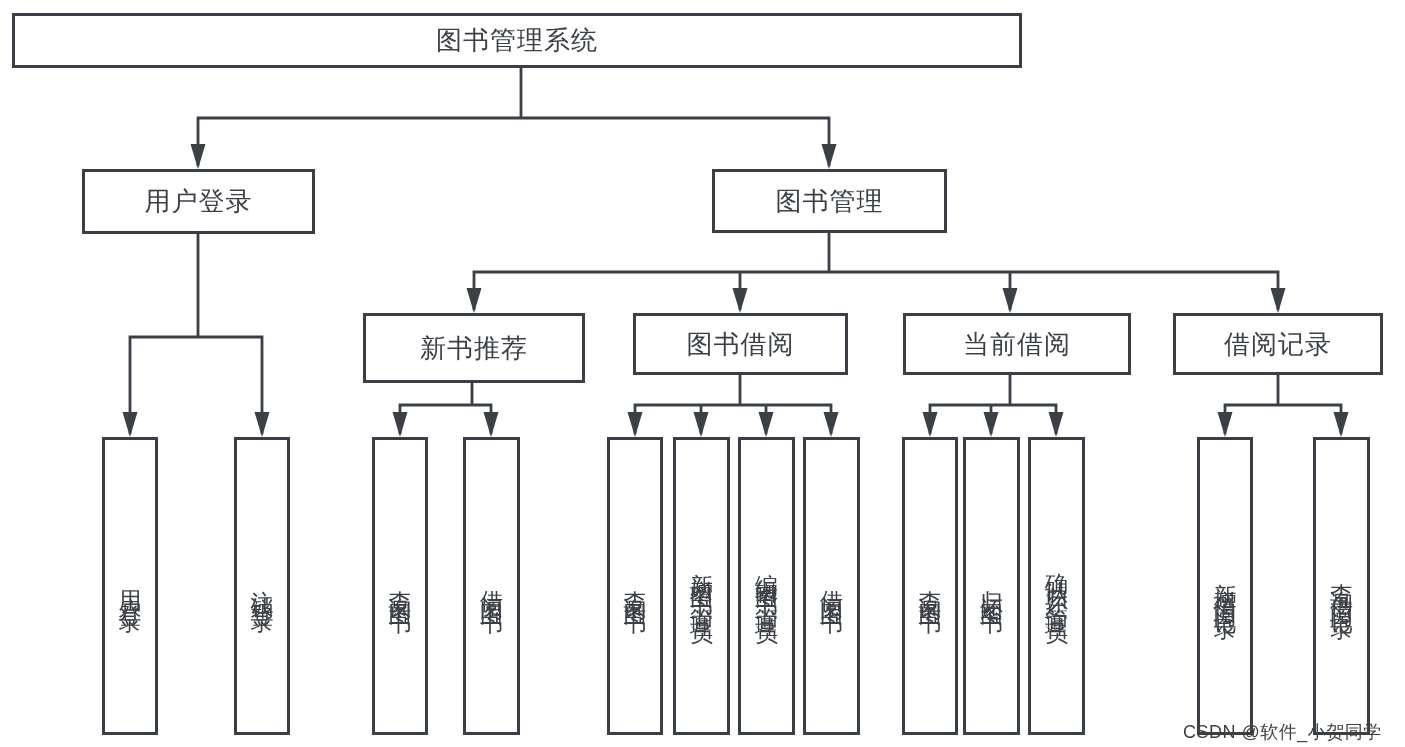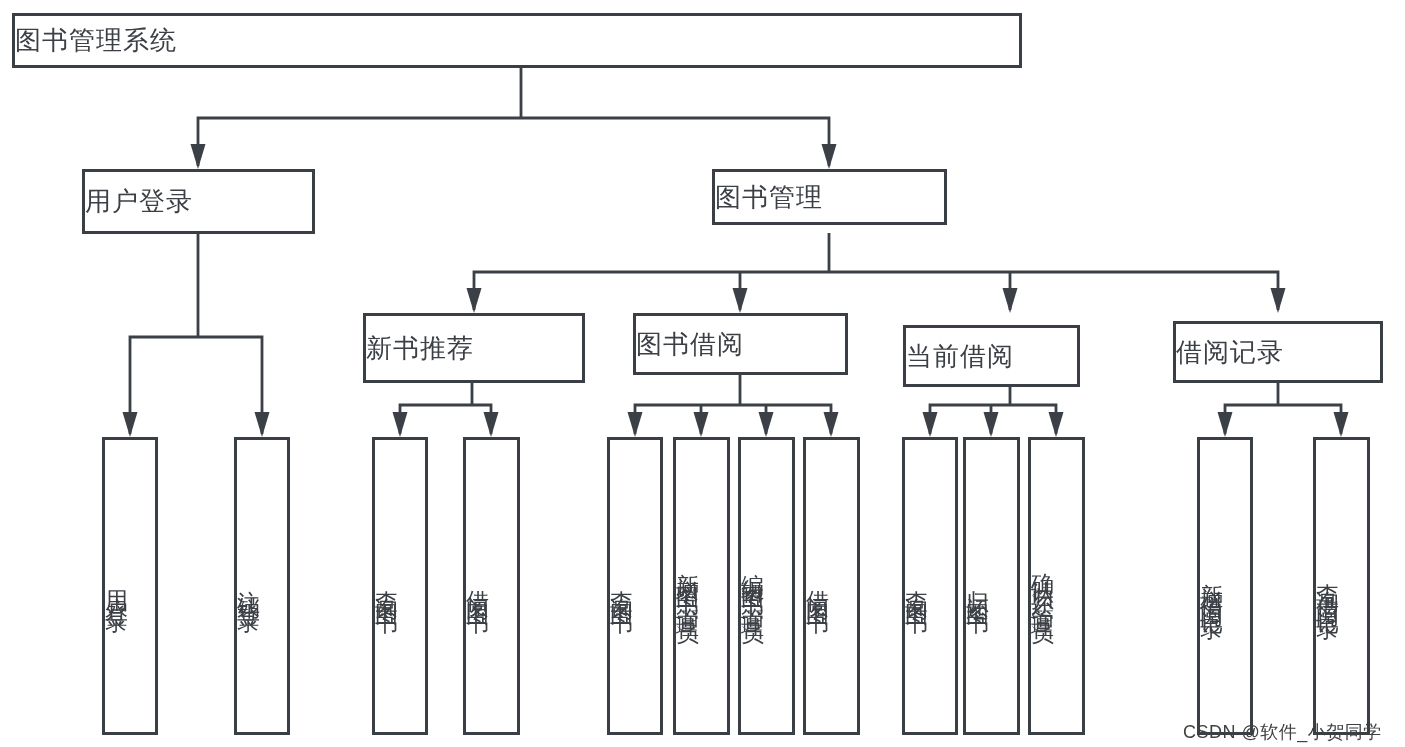--- a/index.html
+++ b/index.html
@@ -32,46 +32,46 @@
     fill: #3b3f46;
     stroke: none;
   }
   .node {
     position: absolute;
     box-sizing: border-box;
     background: #ffffff;
     border: 3px solid #3a3e45;
     display: flex;
     align-items: center;
-    justify-content: flex-start;
+    justify-content: center;
     color: #3c4046;
   }
   .node.h .lbl {
     font-size: 26px;
     letter-spacing: 1px;
     white-space: nowrap;
     color: #3c4046;
   }
   .node.v .lbl {
     writing-mode: vertical-rl;
     text-orientation: mixed;
     font-size: 23px;
     letter-spacing: 7px;
     line-height: 1;
     white-space: nowrap;
     color: #3c4046;
   }
   
   #n-root    { left: 12px;   top: 13px;  width: 1010px; height: 55px; }
   #n-ulogin  { left: 82px;   top: 169px; width: 233px;  height: 65px; }
-  #n-bmgmt   { left: 712px;  top: 169px; width: 235px;  height: 56px; }
+  #n-bmgmt   { left: 712px;  top: 169px; width: 235px;  height: 64px; }
   #n-newbook { left: 363px;  top: 313px; width: 222px;  height: 70px; }
   #n-bborrow { left: 633px;  top: 313px; width: 215px;  height: 62px; }
-  #n-cborrow { left: 903px;  top: 313px; width: 177px;  height: 62px; margin-top: 12px; }
-  #n-brecord { left: 1173px; top: 313px; width: 210px;  height: 62px; margin-top: 8px; }
+  #n-cborrow { left: 903px;  top: 313px; width: 228px;  height: 62px; }
+  #n-brecord { left: 1173px; top: 313px; width: 210px;  height: 62px; }
   
   .node.v { top: 437px; width: 56px; height: 298px; }
   #l-ulogin    { left: 102px; }
   #l-logout    { left: 234px; }
   #l-nbquery   { left: 372px; }
   #l-nbborrow  { left: 463px; width: 57px; }
   #l-bbquery   { left: 607px; }
   #l-bbadd     { left: 673px; width: 57px; }
   #l-bbedit    { left: 738px; width: 57px; }
   #l-bbborrow  { left: 803px; width: 57px; }

